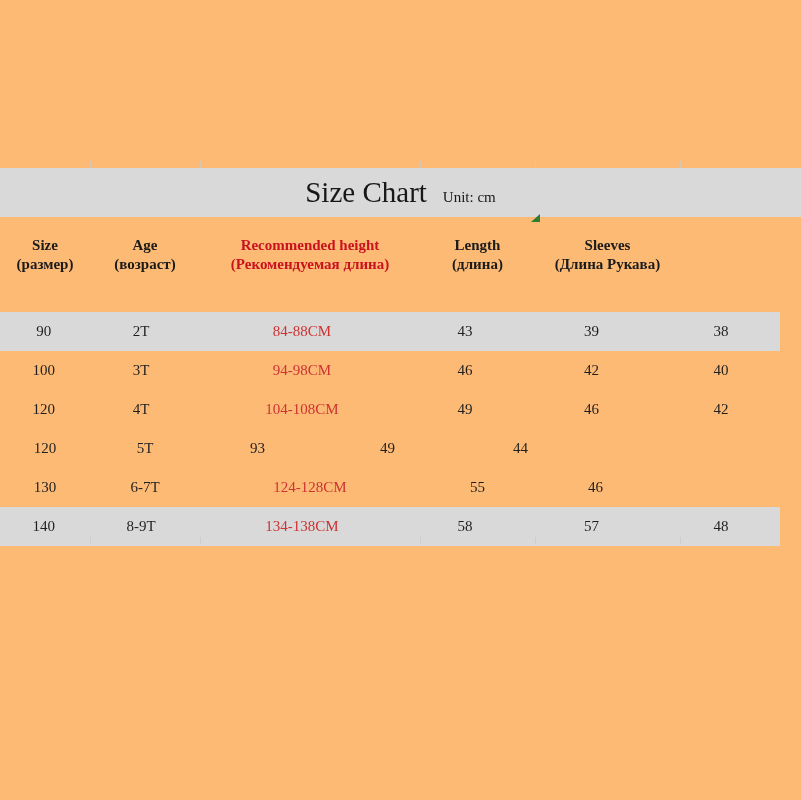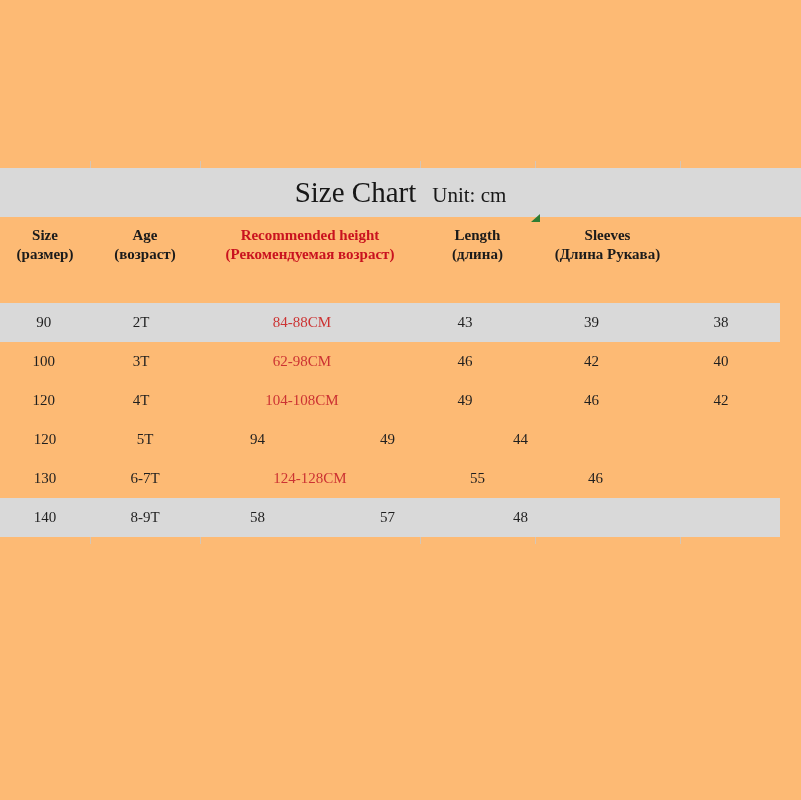--- a/index.html
+++ b/index.html
@@ -13,21 +13,21 @@
   }
 
   
   .titlebar {
     position:absolute; left:0; top:168px;
     width:801px; height:49px;
     background:#d9d9d9;
     display:flex; align-items:baseline; justify-content:center;
   }
   .title { font-size:29px; line-height:49px; font-weight:500; color:#171717; }
-  .unit  { font-size:21px; margin-left:16px; color:#171717; }
+  .unit  { font-size:15px; margin-left:16px; color:#171717; }
 
   
   .green-flag {
     position:absolute; left:531px; top:214px;
     width:9px; height:8px;
     background:#2f7d33;
     clip-path:polygon(0 100%, 100% 0, 100% 100%);
   }
 
   
@@ -36,36 +36,36 @@
   .tick.b { top:537px; }
   .tx1 { left:90px; } .tx2 { left:200px; } .tx3 { left:420px; }
   .tx4 { left:535px; } .tx5 { left:680px; }
 
   
   .c0 { width:90px; }  .c1 { width:110px; } .c2 { width:220px; }
   .c3 { width:115px; } .c4 { width:145px; } .c5 { width:121px; }
 
   
   .thead {
-    position:absolute; left:0; top:226px;
+    position:absolute; left:0; top:236px;
     width:801px; height:40px;
     display:flex;
   }
   .th {
     display:flex; flex-direction:column;
     align-items:center; justify-content:flex-start;
     font-weight:bold; font-size:15px; line-height:19px;
     text-align:center;
   }
   .th.vcenter { justify-content:center; }
   .th .ru:empty { display:none; }
   .hdr-red { color:#c9121f;text-align:center; }
 
   
-  .tbody { position:absolute; left:0; top:303px; width:780px; }
+  .tbody { position:absolute; left:0; top:312px; width:780px; }
   .tr { display:flex; height:39px; align-items:center; }
   .tr.gray { background:#d9d9d9; }
   .td { font-size:15px; text-align:center; color:#1f1f1f; }
   .td.redval { color:#cc3333; }
 </style>
 </head>
 <body>
 
 <div class="page">
 
@@ -86,21 +86,21 @@
     <div class="th c0">
       <span class="en">Size</span>
       <span class="ru">(размер)</span>
     </div>
     <div class="th c1">
       <span class="en">Age</span>
       <span class="ru">(возраст)</span>
     </div>
     <div class="th c2 hdr-red">
       <span class="en">Recommended height</span>
-      <span class="ru">(Рекомендуемая возраст)</span>
+      <span class="ru">(Рекомендуемая длина)</span>
     </div>
     <div class="th c3">
       <span class="en">Length</span>
       <span class="ru">(длина)</span>
     </div>
     <div class="th c4">
       <span class="en">Sleeves</span>
       <span class="ru">(Длина Рукава)</span>
     </div>
   </div>
@@ -112,54 +112,55 @@
       <span class="td c1">2T</span>
       <span class="td c2 redval">84-88CM</span>
       <span class="td c3">43</span>
       <span class="td c4">39</span>
       <span class="td c5">38</span>
     </div>
 
     <div class="tr">
       <span class="td c0">100</span>
       <span class="td c1">3T</span>
-      <span class="td c2 redval">62-98CM</span>
+      <span class="td c2 redval">94-98CM</span>
       <span class="td c3">46</span>
       <span class="td c4">42</span>
       <span class="td c5">40</span>
     </div>
 
     <div class="tr">
       <span class="td c0">120</span>
       <span class="td c1">4T</span>
       <span class="td c2 redval">104-108CM</span>
       <span class="td c3">49</span>
       <span class="td c4">46</span>
       <span class="td c5">42</span>
     </div>
 
     <div class="tr">
       <span class="td c0">120</span>
       <span class="td c1">5T</span>
-      <span class="td c3">94</span>
+      <span class="td c3">93</span>
       <span class="td c4">49</span>
       <span class="td c5">44</span>
     </div>
 
     <div class="tr">
       <span class="td c0">130</span>
       <span class="td c1">6-7T</span>
       <span class="td c2 redval">124-128CM</span>
       <span class="td c3">55</span>
       <span class="td c5">46</span>
     </div>
 
     <div class="tr gray">
       <span class="td c0">140</span>
       <span class="td c1">8-9T</span>
+      <span class="td c2 redval">134-138CM</span>
       <span class="td c3">58</span>
       <span class="td c4">57</span>
       <span class="td c5">48</span>
     </div>
 
   </div>
 
   <span class="tick b tx1"></span>
   <span class="tick b tx2"></span>
   <span class="tick b tx3"></span>

